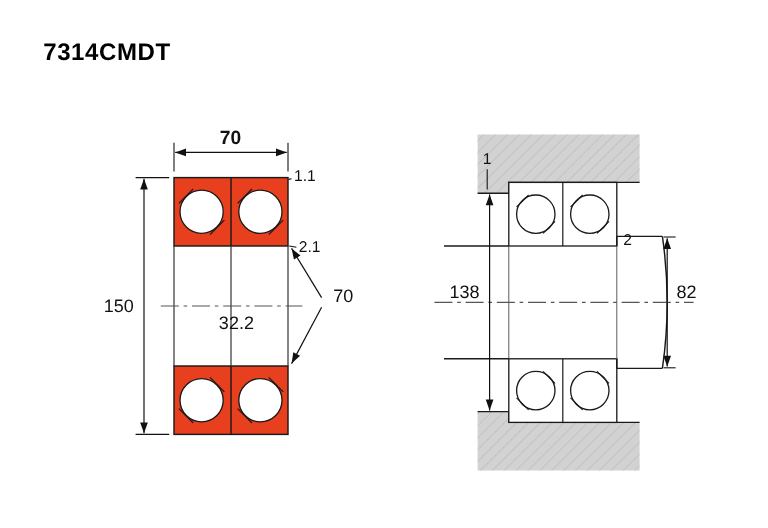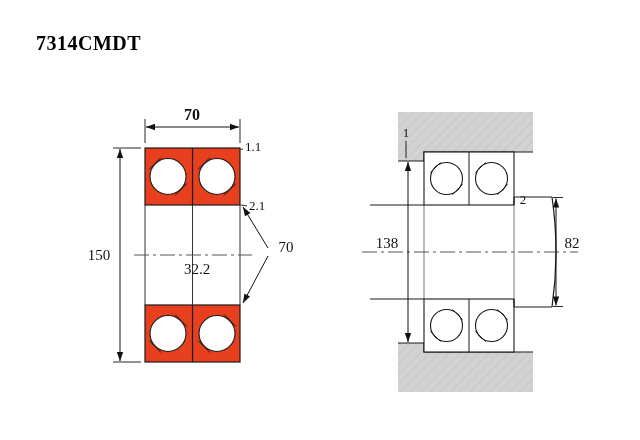--- a/index.html
+++ b/index.html
@@ -1,17 +1,17 @@
 <!DOCTYPE html>
 <html><head>
 <meta charset="utf-8">
 <style>
   html,body{margin:0;padding:0;background:#fff;}
   .wrap{position:relative;width:640px;height:440px;background:#737373;overflow:hidden;
-        font-family:Liberation Serif, serif;}
+        font-family:Liberation Sans, sans-serif;}
   svg{display:block;}
   .title{font-size:20px;font-weight:600;fill:#000;letter-spacing:0.5px;}
   .dim{font-size:15px;fill:#111;}
   .dim-bold{font-size:16px;font-weight:700;fill:#111;}
   .small{font-size:13px;fill:#111;}
   .edge{stroke:#1a1a1a;stroke-width:1.2;}
   .thin{stroke:#333;stroke-width:1;}
   .dimline{stroke:#111;stroke-width:1;fill:none;}
   .extline{stroke:#111;stroke-width:0.9;}
   .cl{stroke:#555;stroke-width:1;stroke-dasharray:15 4 3 4;}

